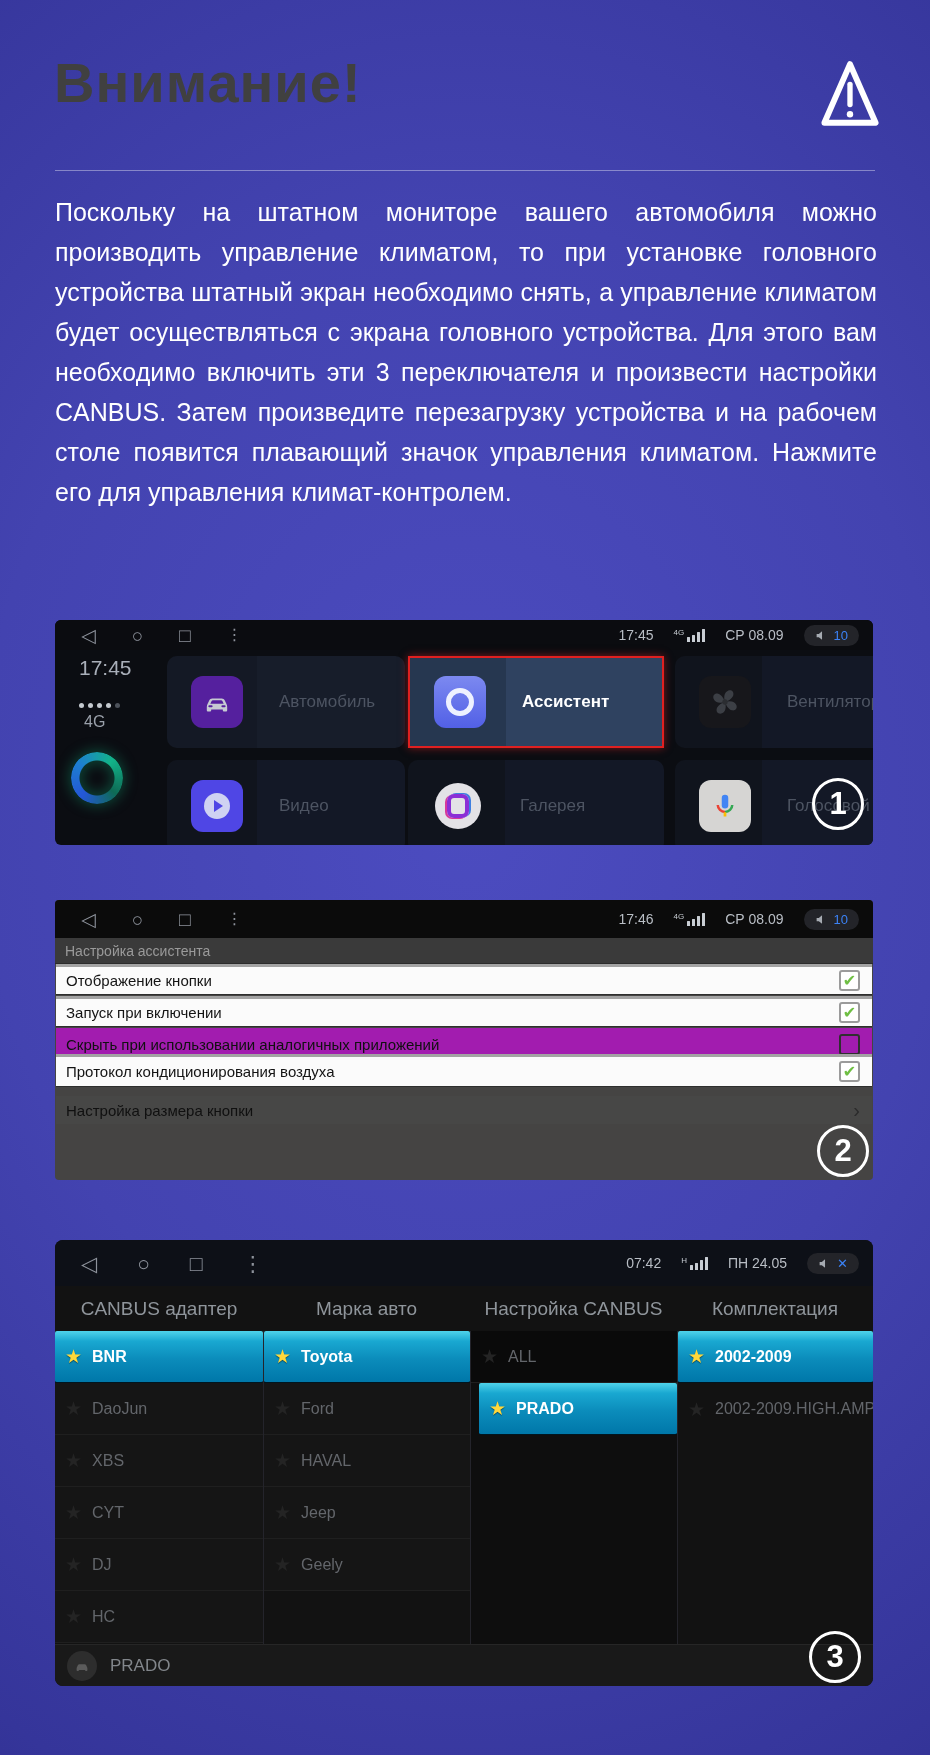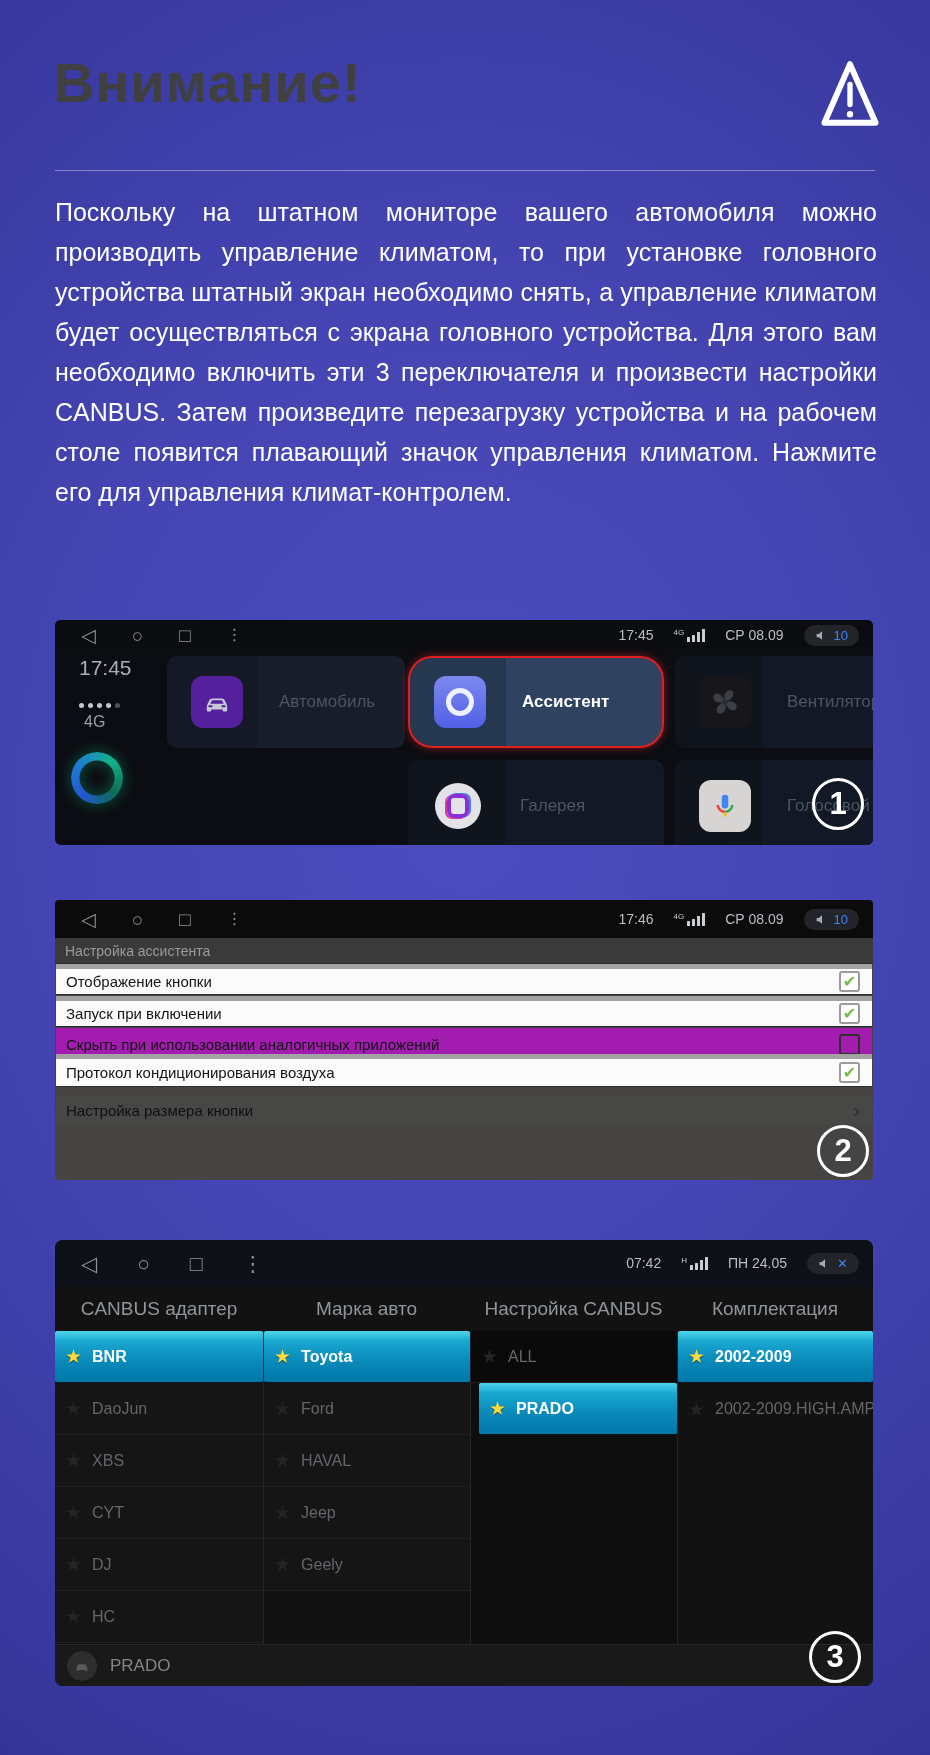--- a/index.html
+++ b/index.html
@@ -50,21 +50,21 @@
           background:conic-gradient(from 220deg,#2457d6,#1d7fd0,#12b389,#0e6b55,#2457d6);
           -webkit-mask:radial-gradient(farthest-side,transparent calc(100% - 9px),#000 calc(100% - 8px));
           mask:radial-gradient(farthest-side,transparent calc(100% - 9px),#000 calc(100% - 8px)); }
   .tile { position:absolute; height:92px; border-radius:10px; display:flex; align-items:center; overflow:hidden; }
   .tile .ticon { width:52px; height:52px; border-radius:12px; margin-left:24px; flex:none;
                  display:flex; align-items:center; justify-content:center; }
   .tile .tlabel { margin-left:36px; font-size:17px; color:#4d5462; white-space:nowrap; }
   .t-dark  { background:linear-gradient(90deg,#141925 0 38%,#171d2a 38%); }
   .t-dark2 { background:linear-gradient(90deg,#10141d 0 38%,#131826 38%); }
   .t-sel   { background:linear-gradient(90deg,#263750 0 38%,#2f4260 38%);
-             border:2px solid #e02020; border-radius:24px; box-shadow:0 0 8px rgba(224,32,32,.55); }
+             border:2px solid #e02020; border-radius:0; box-shadow:0 0 8px rgba(224,32,32,.55); }
   .t-sel .tlabel { color:#fff; font-weight:700; }
   .row1 { top:36px; } .row2 { top:140px; }
   .c1 { left:112px; width:238px; } .c2 { left:353px; width:256px; } .c3 { left:620px; width:230px; }
 
   .icon-car   { background:#55209e; }
   .icon-asst  { background:linear-gradient(180deg,#7c89f0,#5260e6); }
   .icon-asst i{ width:28px; height:28px; border:5px solid #eef1ff; border-radius:50%; display:block; }
   .icon-fan   { background:#17171b; }
   .icon-video { background:#4f46e5; }
   .icon-video i { width:26px; height:26px; background:#cfd2f2; border-radius:50%;
@@ -79,21 +79,21 @@
   .icon-voice { background:#d6d5d3; }
 
   
   #shot2 { top:900px; height:280px; background:#454443; border-radius:4px; }
   #shot2 .statusbar { height:38px; background:#0b0b0b; }
   .s2-header { position:absolute; left:0; right:0; top:38px; height:26px; background:#3a3a3a;
                color:#9a9a9a; font-size:14px; display:flex; align-items:center; padding-left:10px;
                border-bottom:1px solid #2b2b2b; }
   .s2row { position:absolute; left:1px; right:1px; display:flex; align-items:center;
            padding:0 12px 0 10px; font-size:15px; }
-  .s2row.light { background:#fbfbfb; color:#141414; border-top:5px solid #a3a3a3; border-bottom:1px solid #2e2e2e; }
+  .s2row.light { background:#fbfbfb; color:#141414; border-top:3px solid #a3a3a3; border-bottom:1px solid #2e2e2e; }
   .s2row.dark  { background:#a21caf; color:#101010; }
   .cb { margin-left:auto; width:21px; height:21px; border:2px solid #9b9b9b; border-radius:3px;
         background:#fff; display:flex; align-items:center; justify-content:center;
         color:#6fbf44; font-size:16px; font-weight:700; }
   .cb.un { border-color:#2f2f2f; background:transparent; color:transparent; }
   .chev { margin-left:auto; color:#2b2b2b; font-size:20px; line-height:1; }
 
   
   #shot3 { top:1240px; height:446px; background:#121212; border-radius:8px; }
   #shot3 .statusbar { height:46px; background:#0d1017; }
@@ -196,20 +196,28 @@
   <div class="tile t-dark2 row1 c3">
     <div class="ticon icon-fan">
       <svg width="40" height="40" viewBox="0 0 24 24" fill="#3c3f45">
         <path d="M12 12c-1-3.5-.2-6 1.8-6.8 2-.8 3.6.6 3.2 2.6-.3 1.7-2.4 3.4-5 4.2zM12 12c3.5-1 6-.2 6.8 1.8.8 2-.6 3.6-2.6 3.2-1.7-.3-3.4-2.4-4.2-5zM12 12c1 3.5.2 6-1.8 6.8-2 .8-3.6-.6-3.2-2.6.3-1.7 2.4-3.4 5-4.2zM12 12c-3.5 1-6 .2-6.8-1.8-.8-2 .6-3.6 2.6-3.2 1.7.3 3.4 2.4 4.2 5z"></path>
         <circle cx="12" cy="12" r="1.6" fill="#2b2d31"></circle>
       </svg>
     </div>
     <span class="tlabel">Вентилятор</span>
   </div>
 
+  <div class="tile t-dark2 row2 c1">
+    <div class="ticon icon-video">
+        <i>
+          <b></b>
+        </i>
+      </div>
+    <span class="tlabel">Видео</span>
+  </div>
 
   <div class="tile t-dark2 row2 c2">
     <div class="ticon icon-gal">
         <i>
           <b></b>
         </i>
       </div>
     <span class="tlabel">Галерея</span>
   </div>
 

